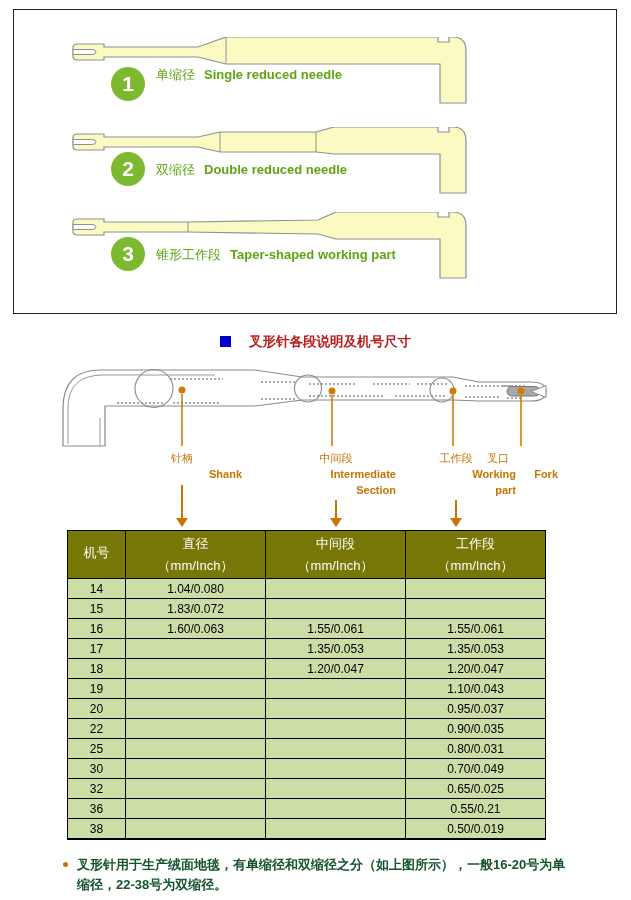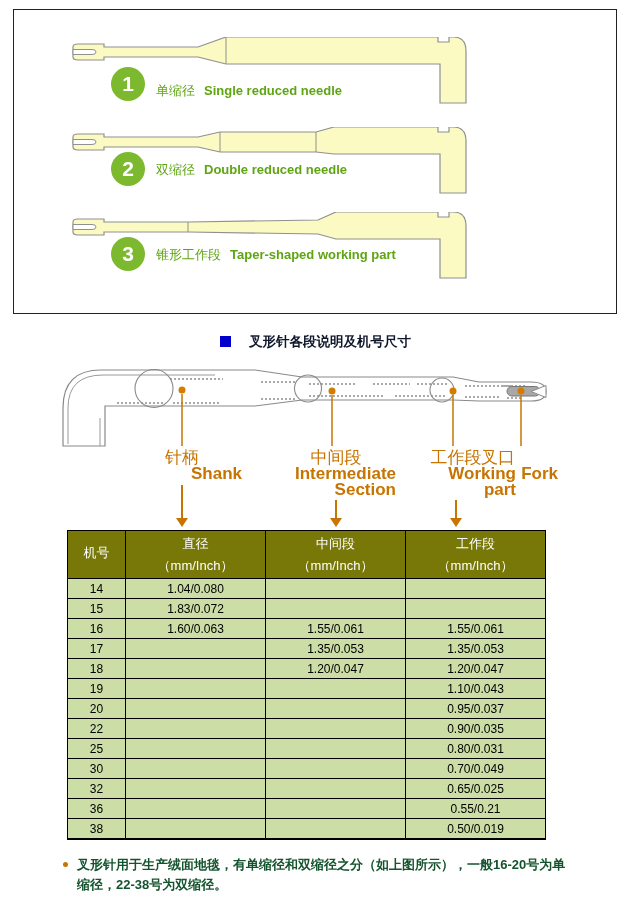--- a/index.html
+++ b/index.html
@@ -9,34 +9,34 @@
   
   .top-box{position:absolute;left:13px;top:9px;width:602px;height:303px;
            background:#fff;border:1px solid #222;}
   .needle-svg{position:absolute;left:54px;width:400px;height:70px;}
   .n1{top:27px}.n2{top:117px}.n3{top:202px}
   .badge{position:absolute;left:97px;width:34px;height:34px;border-radius:50%;
          background:#7db92e;color:#fff;font-weight:bold;font-size:21px;
          display:flex;align-items:center;justify-content:center;}
   .b1{top:57px}.b2{top:142px}.b3{top:227px}
   .item-label{position:absolute;left:142px;font-size:13px;color:#5fa513;white-space:nowrap;}
-  .l1{top:72px}.l2{top:151px}.l3{top:236px}
+  .l1{top:56px}.l2{top:151px}.l3{top:236px}
   .item-label .zh{font-weight:normal;}
   .item-label .en{font-weight:bold;margin-left:9px;}
 
   
   .section-title{position:absolute;left:0;top:333px;width:631px;text-align:center;
-                 color:#0f172a;font-size:13.5px;font-weight:bold;}
+                 color:#b91c1c;font-size:13.5px;font-weight:bold;}
   .blue-square{display:inline-block;width:11px;height:11px;background:#0000cc;
                margin-right:18px;vertical-align:-1px;}
 
   
   .diagram-svg{position:absolute;left:55px;top:358px;width:505px;height:92px;}
   .part-label{position:absolute;width:120px;text-align:center;color:#c77400;
-              font-size:17px;line-height:16px;top:450px;}
+              font-size:11px;line-height:16px;top:450px;}
   .part-label .en{font-weight:bold;text-align:right;}
   .pl-shank{left:122px}.pl-intermediate{left:276px}.pl-working{left:396px}.pl-fork{left:438px}
   .arrow{position:absolute;width:12px;display:flex;flex-direction:column;align-items:center;}
   .arrow .stem{width:2px;background:#c77400;}
   .arrow .head{width:0;height:0;border-left:6px solid transparent;
                border-right:6px solid transparent;border-top:9px solid #c77400;}
   .ar-1{left:176px;top:485px}.ar-1 .stem{height:33px}
   .ar-2{left:330px;top:500px}.ar-2 .stem{height:18px}
   .ar-3{left:450px;top:500px}.ar-3 .stem{height:18px}
 

